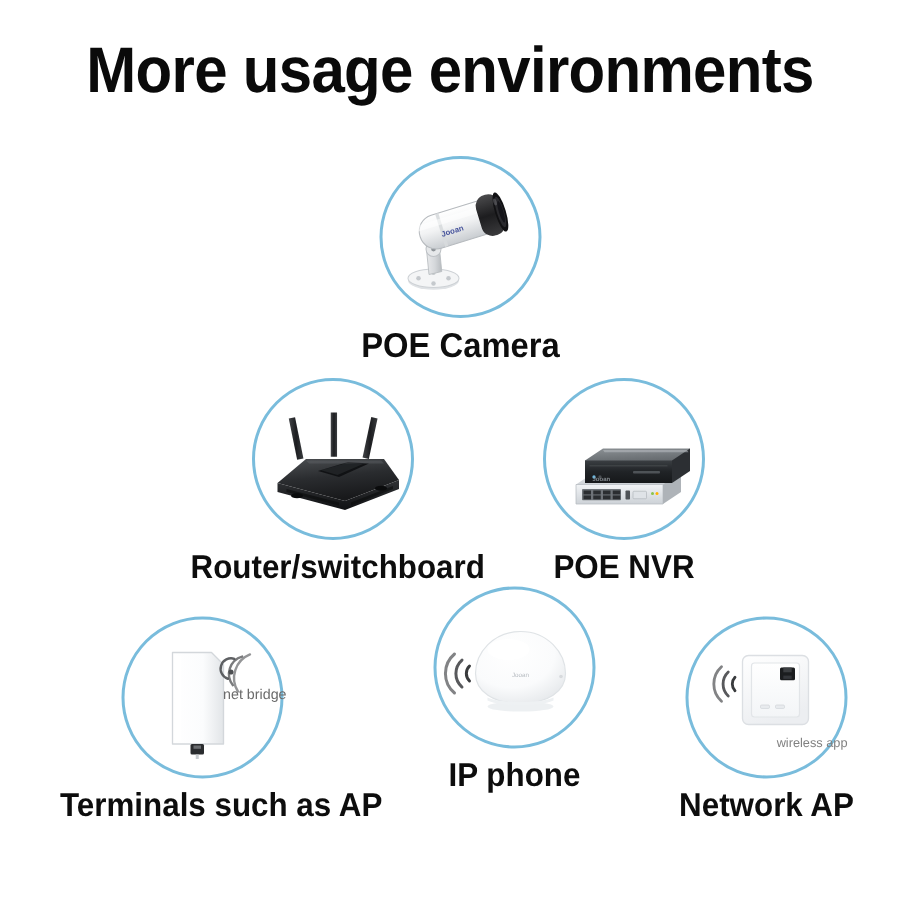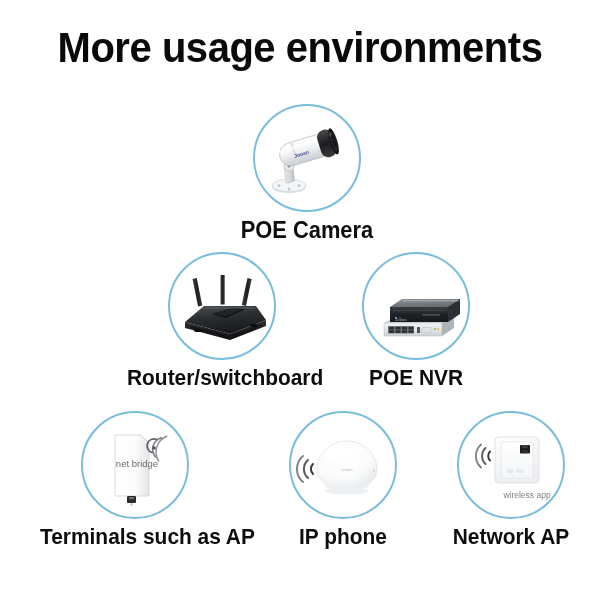--- a/index.html
+++ b/index.html
@@ -77,42 +77,42 @@
     line-height: 1.05;
     white-space: nowrap;
     transform: scaleX(0.95);
   }
 
   
   #item-camera   { left: 307px; top: 104px; }
   #item-router   { left: 222px; top: 252px; }
   #item-nvr      { left: 416px; top: 252px; }
   #item-bridge   { left: 135px; top: 411px; }
-  #item-ipphone  { left: 343px; top: 411px; }
+  #item-ipphone  { left: 343px; top: 391px; }
   #item-netap    { left: 511px; top: 411px; }
 
   #item-camera  .item-label { font-size: 23px; }
   #item-router  .item-label { font-size: 22px; }
   #item-nvr     .item-label { font-size: 22px; }
   #item-bridge  .item-label { font-size: 22px; }
   #item-ipphone .item-label { font-size: 22px; }
   #item-netap   .item-label { font-size: 22px; }
 
   
   .dev-caption {
     position: absolute;
     width: 100%;
-    text-align: center;
+    text-align: right;
     font-family: "Liberation Sans", sans-serif;
     font-weight: 400;
     color: #6d6d6d;
     white-space: nowrap;
   }
   #bridge-caption  { top: 47px; left: 2px; font-size: 9.5px; color: #6b6b6b; }
-  #netap-caption   { top: 79px; left: 16px;  font-size: 8.5px; color: #808080; }
+  #netap-caption   { top: 79px; left: 0;  font-size: 8.5px; color: #808080; }
 </style>
 </head>
 <body>
 
 <div id="page">
 
   <div class="page-title">More usage environments</div>
 
   <div class="item" id="item-camera">
     <div class="circle-wrap">

